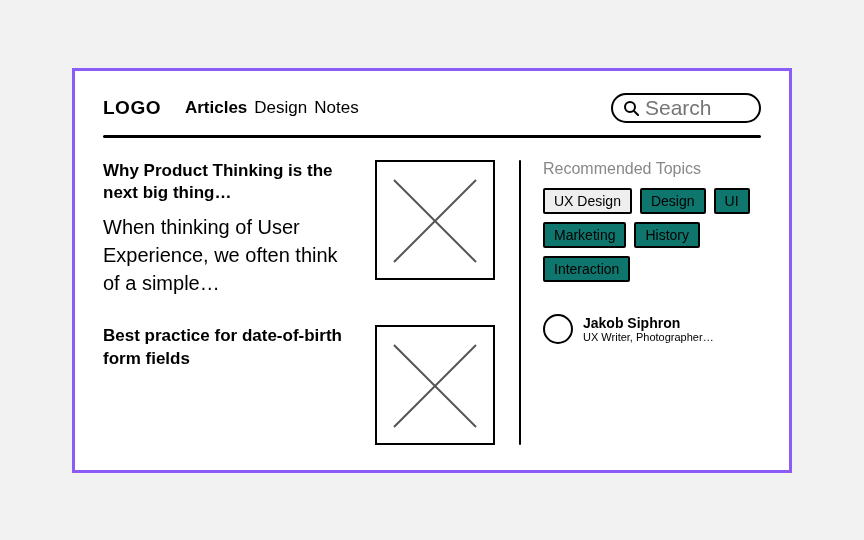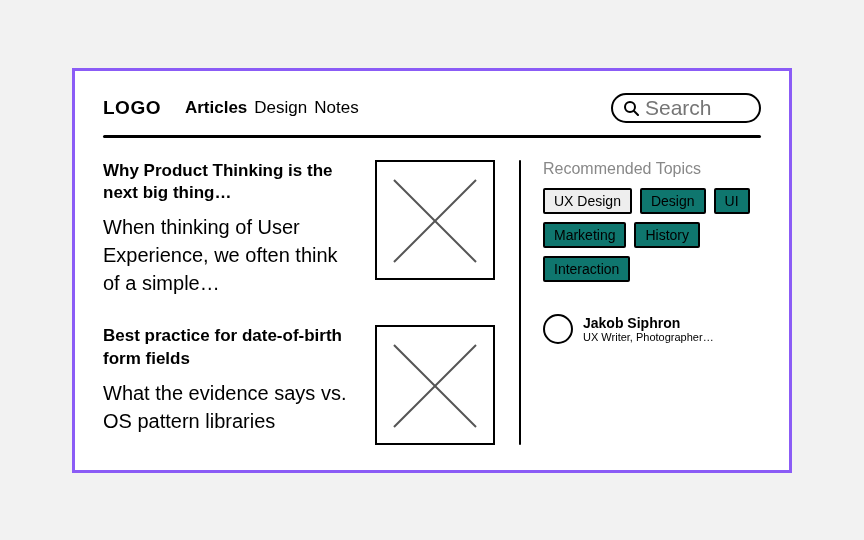--- a/index.html
+++ b/index.html
@@ -199,21 +199,20 @@
         <div class="article-text">
           <div class="article-title">Why Product Thinking is the next big thing…</div>
           <div class="article-excerpt">When thinking of User Experience, we often think of a simple…</div>
         </div>
         <div class="thumb"></div>
       </div>
 
       <div class="article">
         <div class="article-text">
           <div class="article-title">Best practice for date-of-birth form fields</div>
-          <div class="article-excerpt">What the evidence says vs. OS pattern libraries</div>
         </div>
         <div class="thumb"></div>
       </div>
 
     </div>
 
     <div class="divider"></div>
 
     <div class="sidebar">
       <div class="side-heading">Recommended Topics</div>

